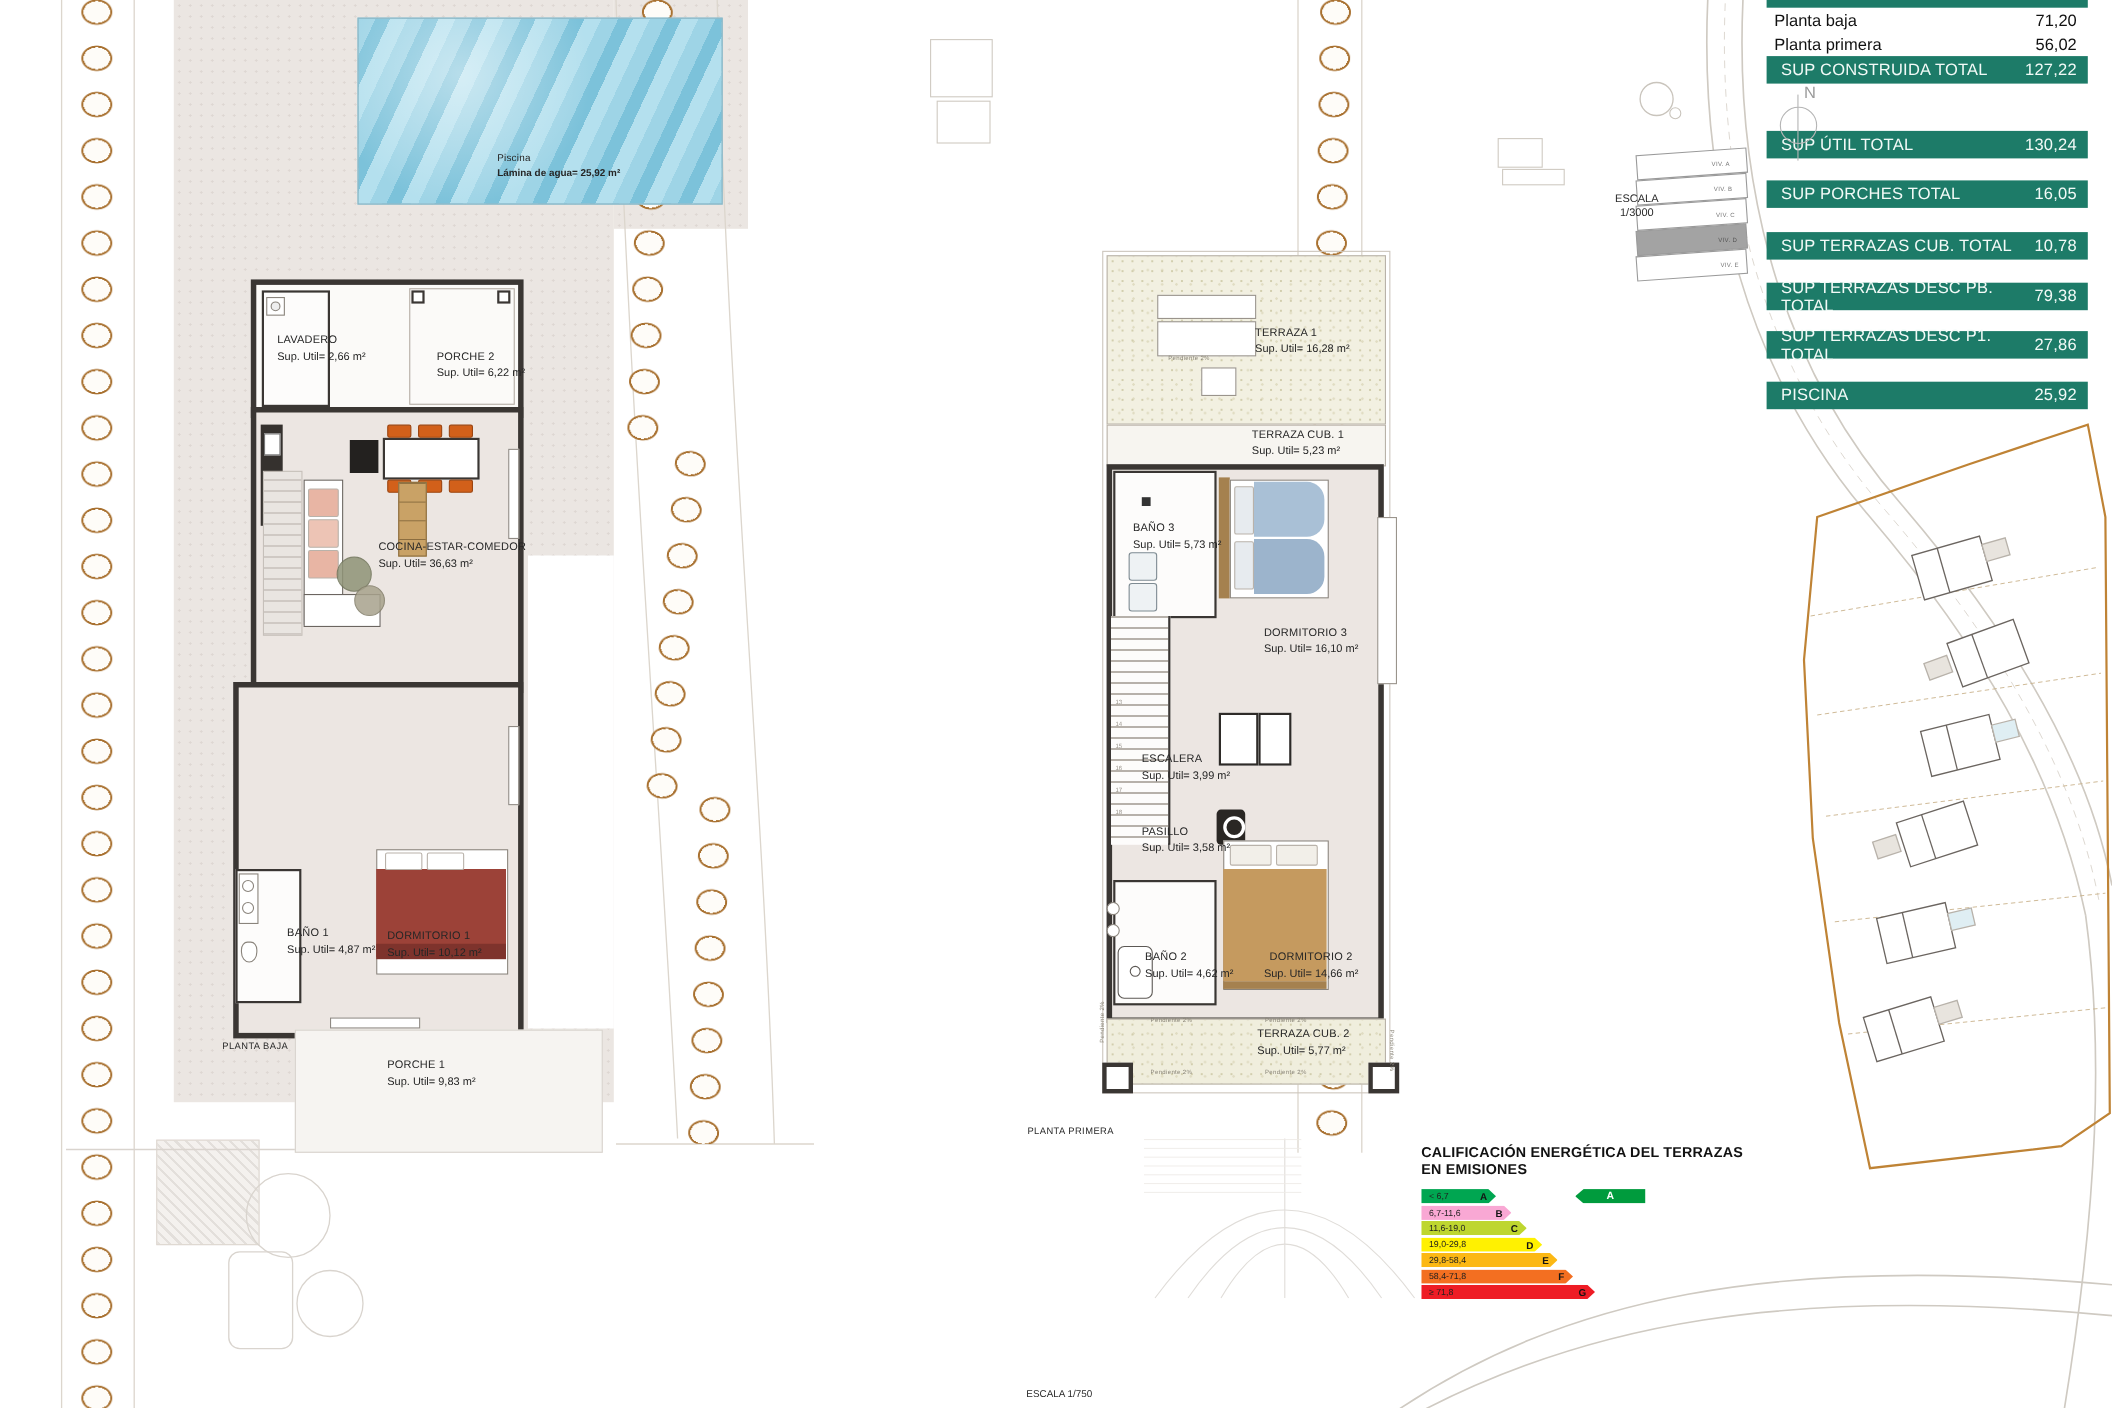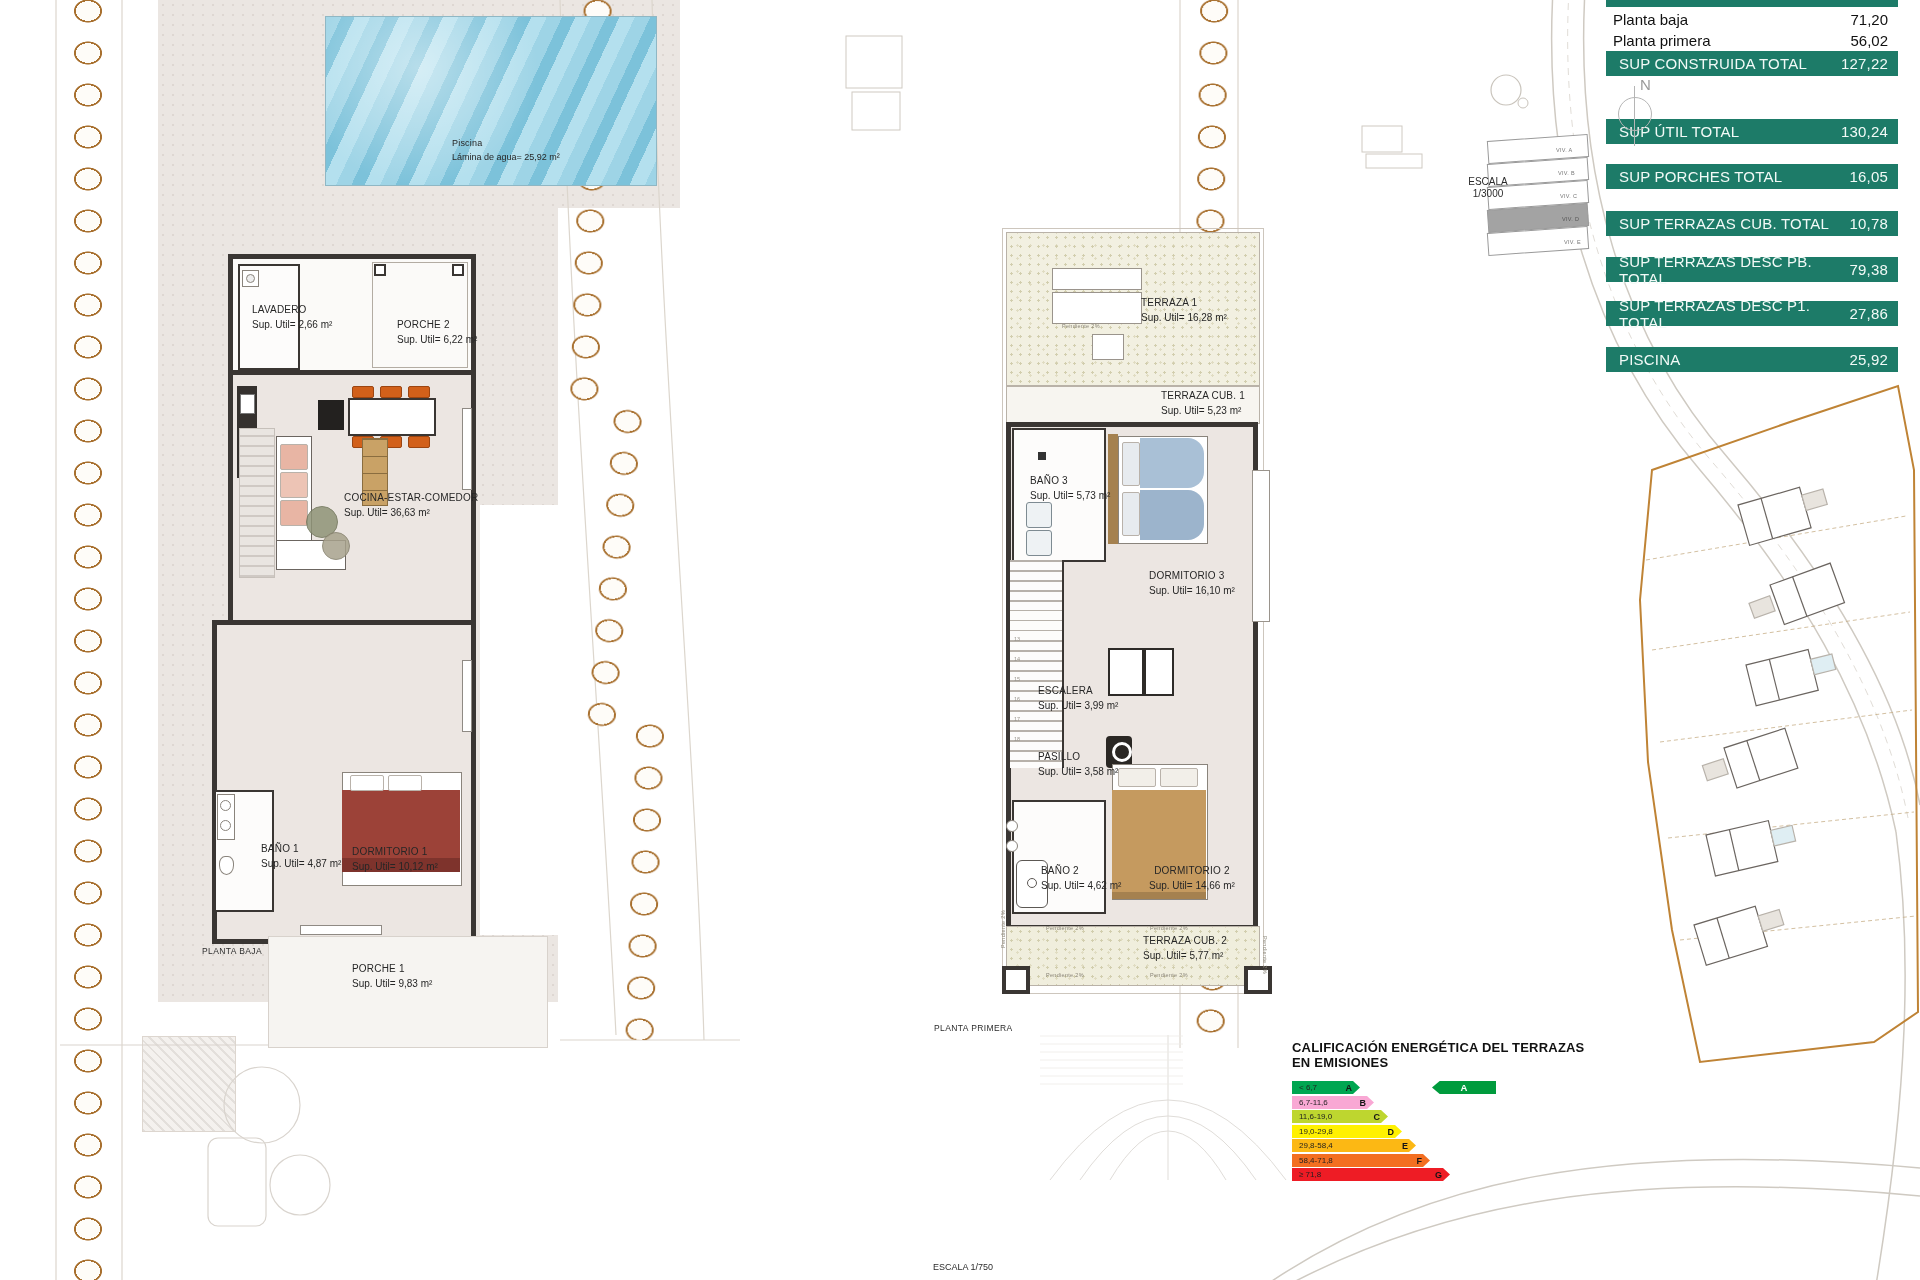--- a/index.html
+++ b/index.html
@@ -174,21 +174,21 @@
   <div class="abs rocks" style="left:568px;top:-10px;width:46px;height:420px;transform:rotate(2deg);"></div>
   <div class="abs rocks" style="left:592px;top:400px;width:46px;height:330px;transform:rotate(5deg);"></div>
   <div class="abs rocks" style="left:622px;top:715px;width:46px;height:325px;transform:rotate(2deg);"></div>
   <div class="abs rocks" style="left:1188px;top:-10px;width:46px;height:400px;transform:rotate(1deg);"></div>
   <div class="abs rocks" style="left:1178px;top:388px;width:48px;height:370px;transform:rotate(-2deg);"></div>
   <div class="abs rocks" style="left:1192px;top:748px;width:46px;height:300px;transform:rotate(2deg);"></div>
 
   <div class="abs pool" style="left:325px;top:16px;width:330px;height:168px;"></div>
   <div class="rm" style="left:452px;top:137px;font-size:9px;">
     <span class="nm" style="display:block;">Piscina</span>
-    <span style="display:block;">Lámina de agua= 25,92 m²</span>
+    <span style="display:block;font-weight:bold;">Lámina de agua= 25,92 m²</span>
   </div>
 
   <div class="abs wall" style="left:228px;top:254px;width:238px;height:116px;background:#fbfaf8;"></div>
   <div class="abs roomw" style="left:238px;top:264px;width:58px;height:102px;"></div>
   <div class="abs" style="left:242px;top:270px;width:15px;height:15px;border:1px solid #8a847c;background:#fff;"></div>
   <div class="circ" style="position:absolute;left:246px;top:274px;width:7px;height:7px;border:1px solid #8a847c;background:#eee;"></div>
   <div class="abs thin" style="left:372px;top:262px;width:94px;height:104px;"></div>
   <div class="abs" style="left:374px;top:264px;width:8px;height:8px;border:2px solid #3a3633;background:#fff;"></div>
   <div class="abs" style="left:452px;top:264px;width:8px;height:8px;border:2px solid #3a3633;background:#fff;"></div>
 
@@ -313,21 +313,21 @@
   <div class="tiny" style="left:1150px;top:925px;">Pendiente 2%</div>
   <div class="tiny" style="left:1046px;top:972px;">Pendiente 2%</div>
   <div class="tiny" style="left:1150px;top:972px;">Pendiente 2%</div>
   <div class="tiny" style="left:1000px;top:948px;transform:rotate(-90deg);transform-origin:left top;">Pendiente 2%</div>
   <div class="tiny" style="left:1268px;top:936px;transform:rotate(90deg);transform-origin:left top;">Pendiente 2%</div>
 
   <div class="rm" style="left:1141px;top:295px;">
     <span class="nm" style="display:block;">TERRAZA  1</span>
     <span style="display:block;">Sup. Util= 16,28 m²</span>
   </div>
-  <div class="rm" style="left:1138px;top:388px;margin-left:23px;">
+  <div class="rm" style="left:1138px;top:388px;">
     <span class="nm" style="display:block;">TERRAZA CUB.  1</span>
     <span style="display:block;">Sup. Util= 5,23 m²</span>
   </div>
   <div class="rm" style="left:1030px;top:473px;">
     <span class="nm" style="display:block;">BAÑO 3</span>
     <span style="display:block;">Sup. Util= 5,73 m²</span>
   </div>
   <div class="rm" style="left:1149px;top:568px;">
     <span class="nm" style="display:block;">DORMITORIO 3</span>
     <span style="display:block;">Sup. Util= 16,10 m²</span>

